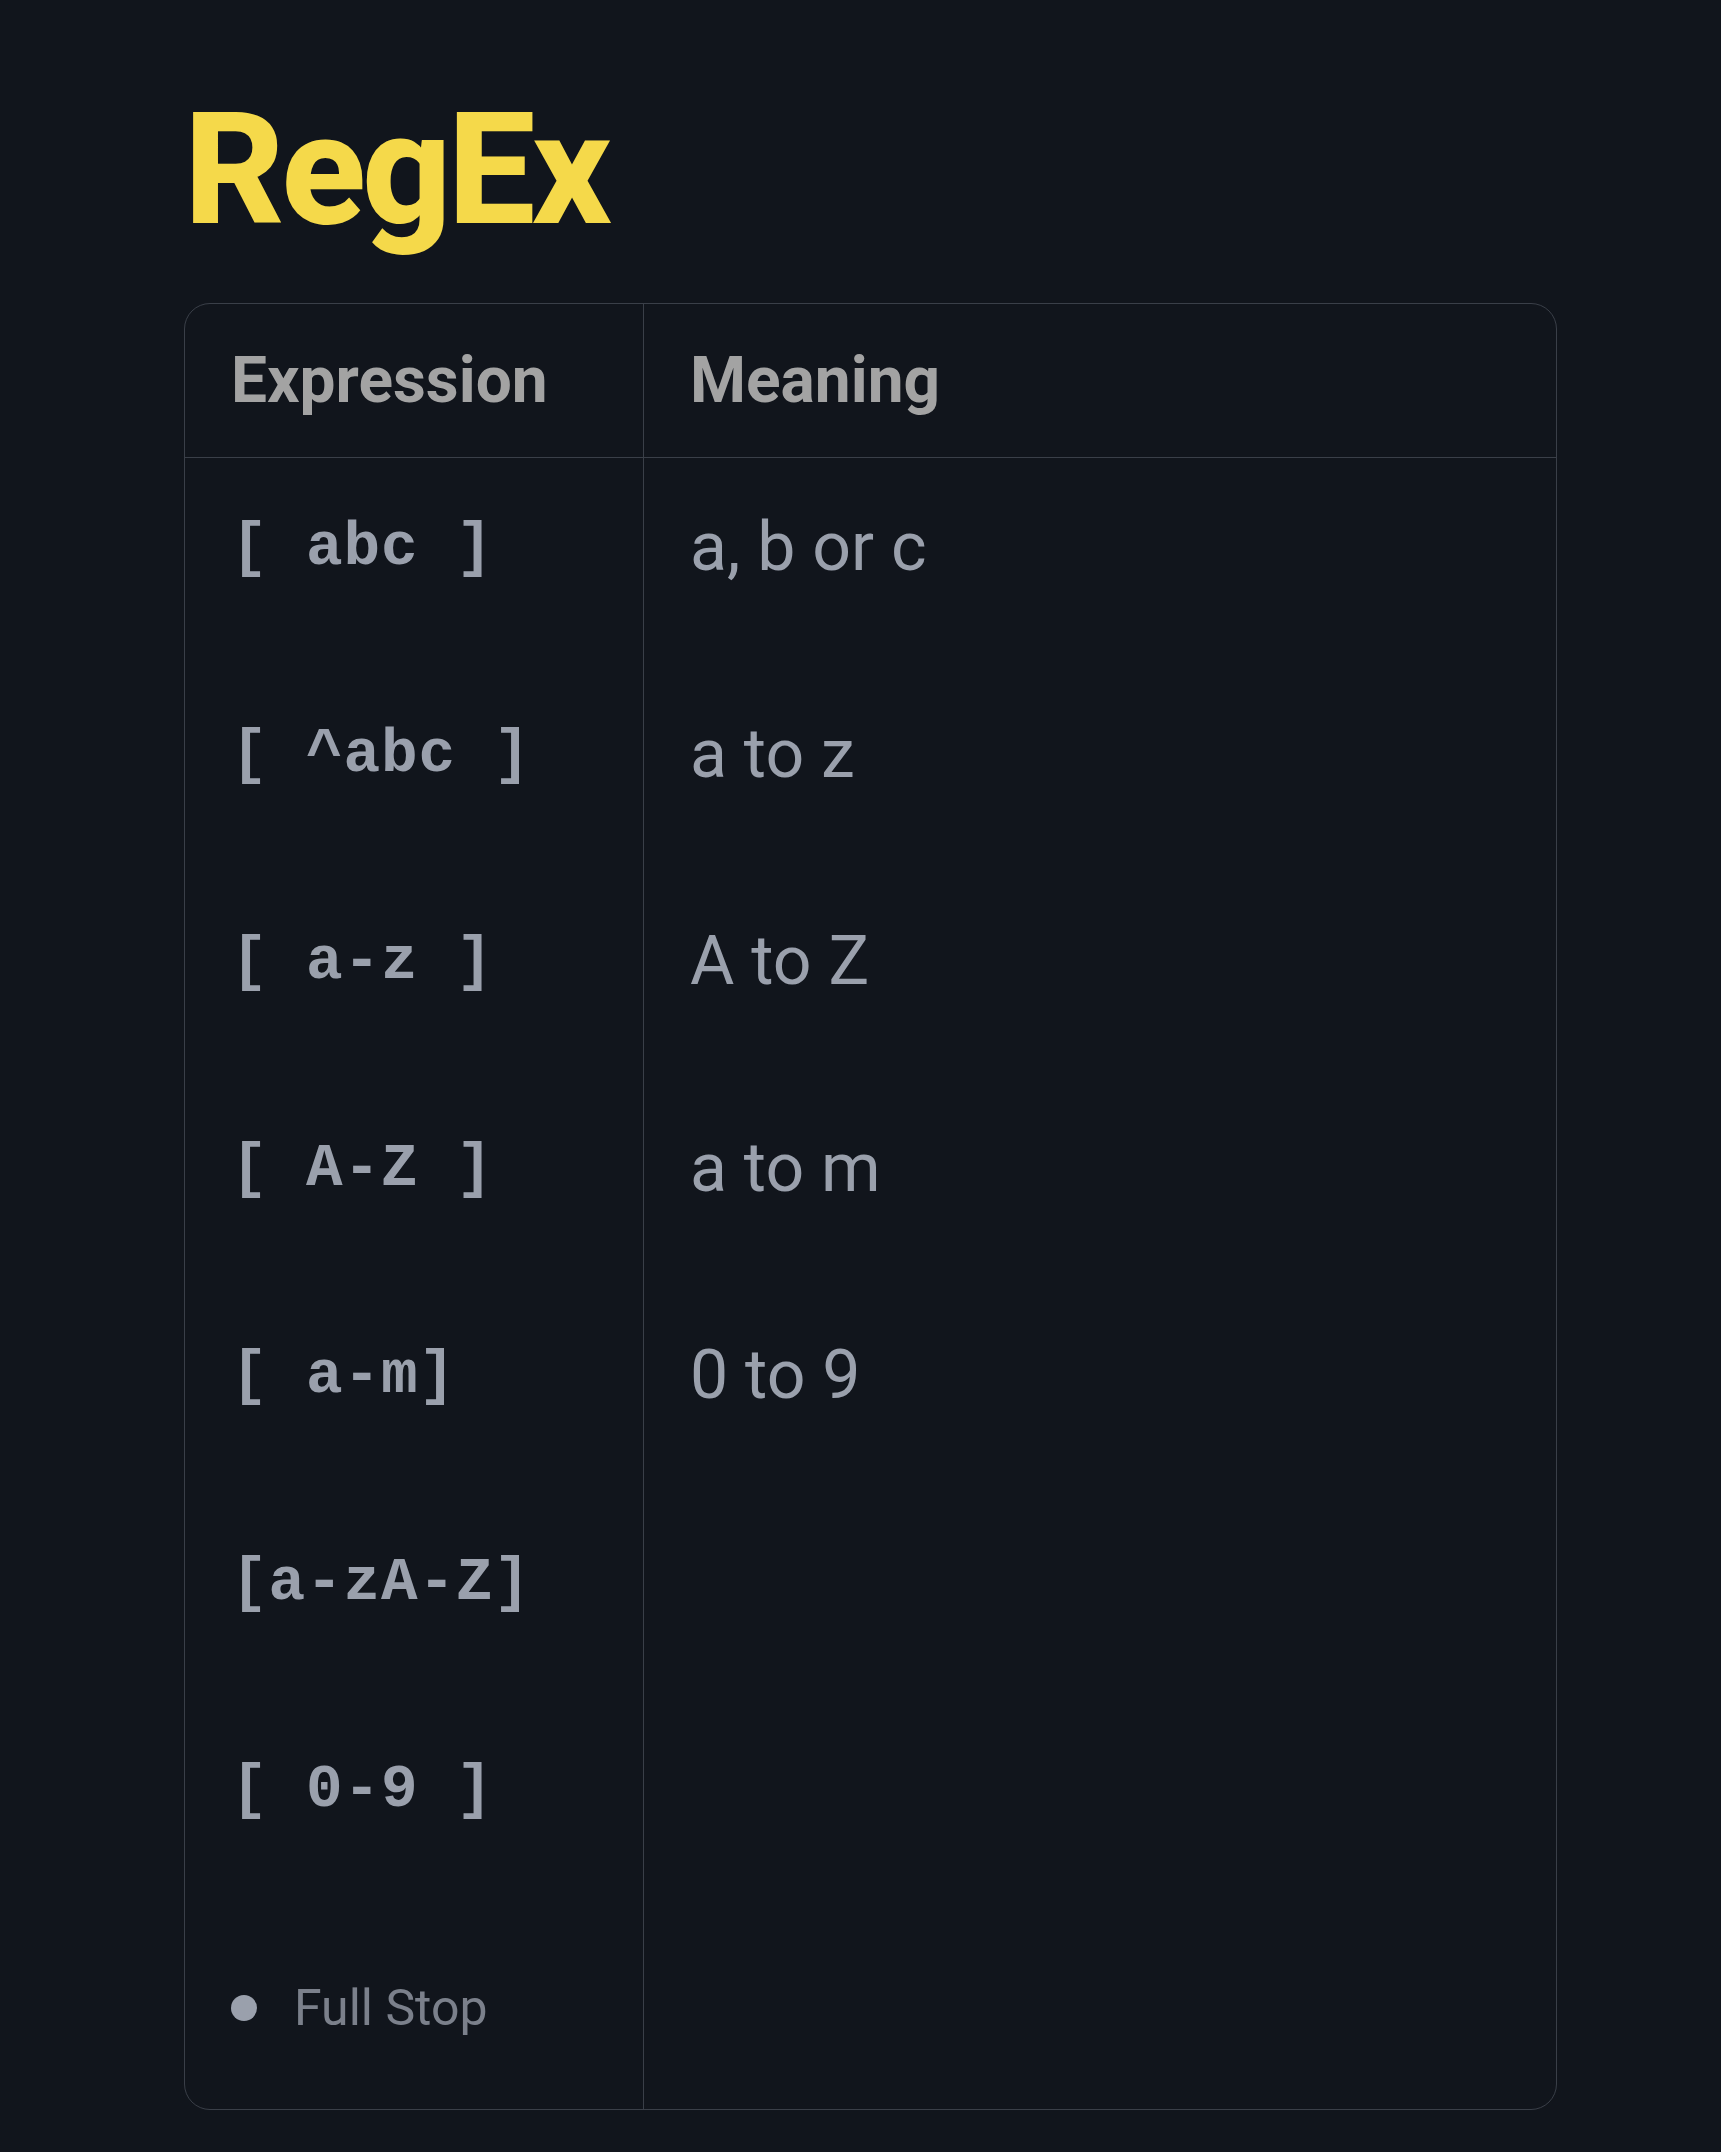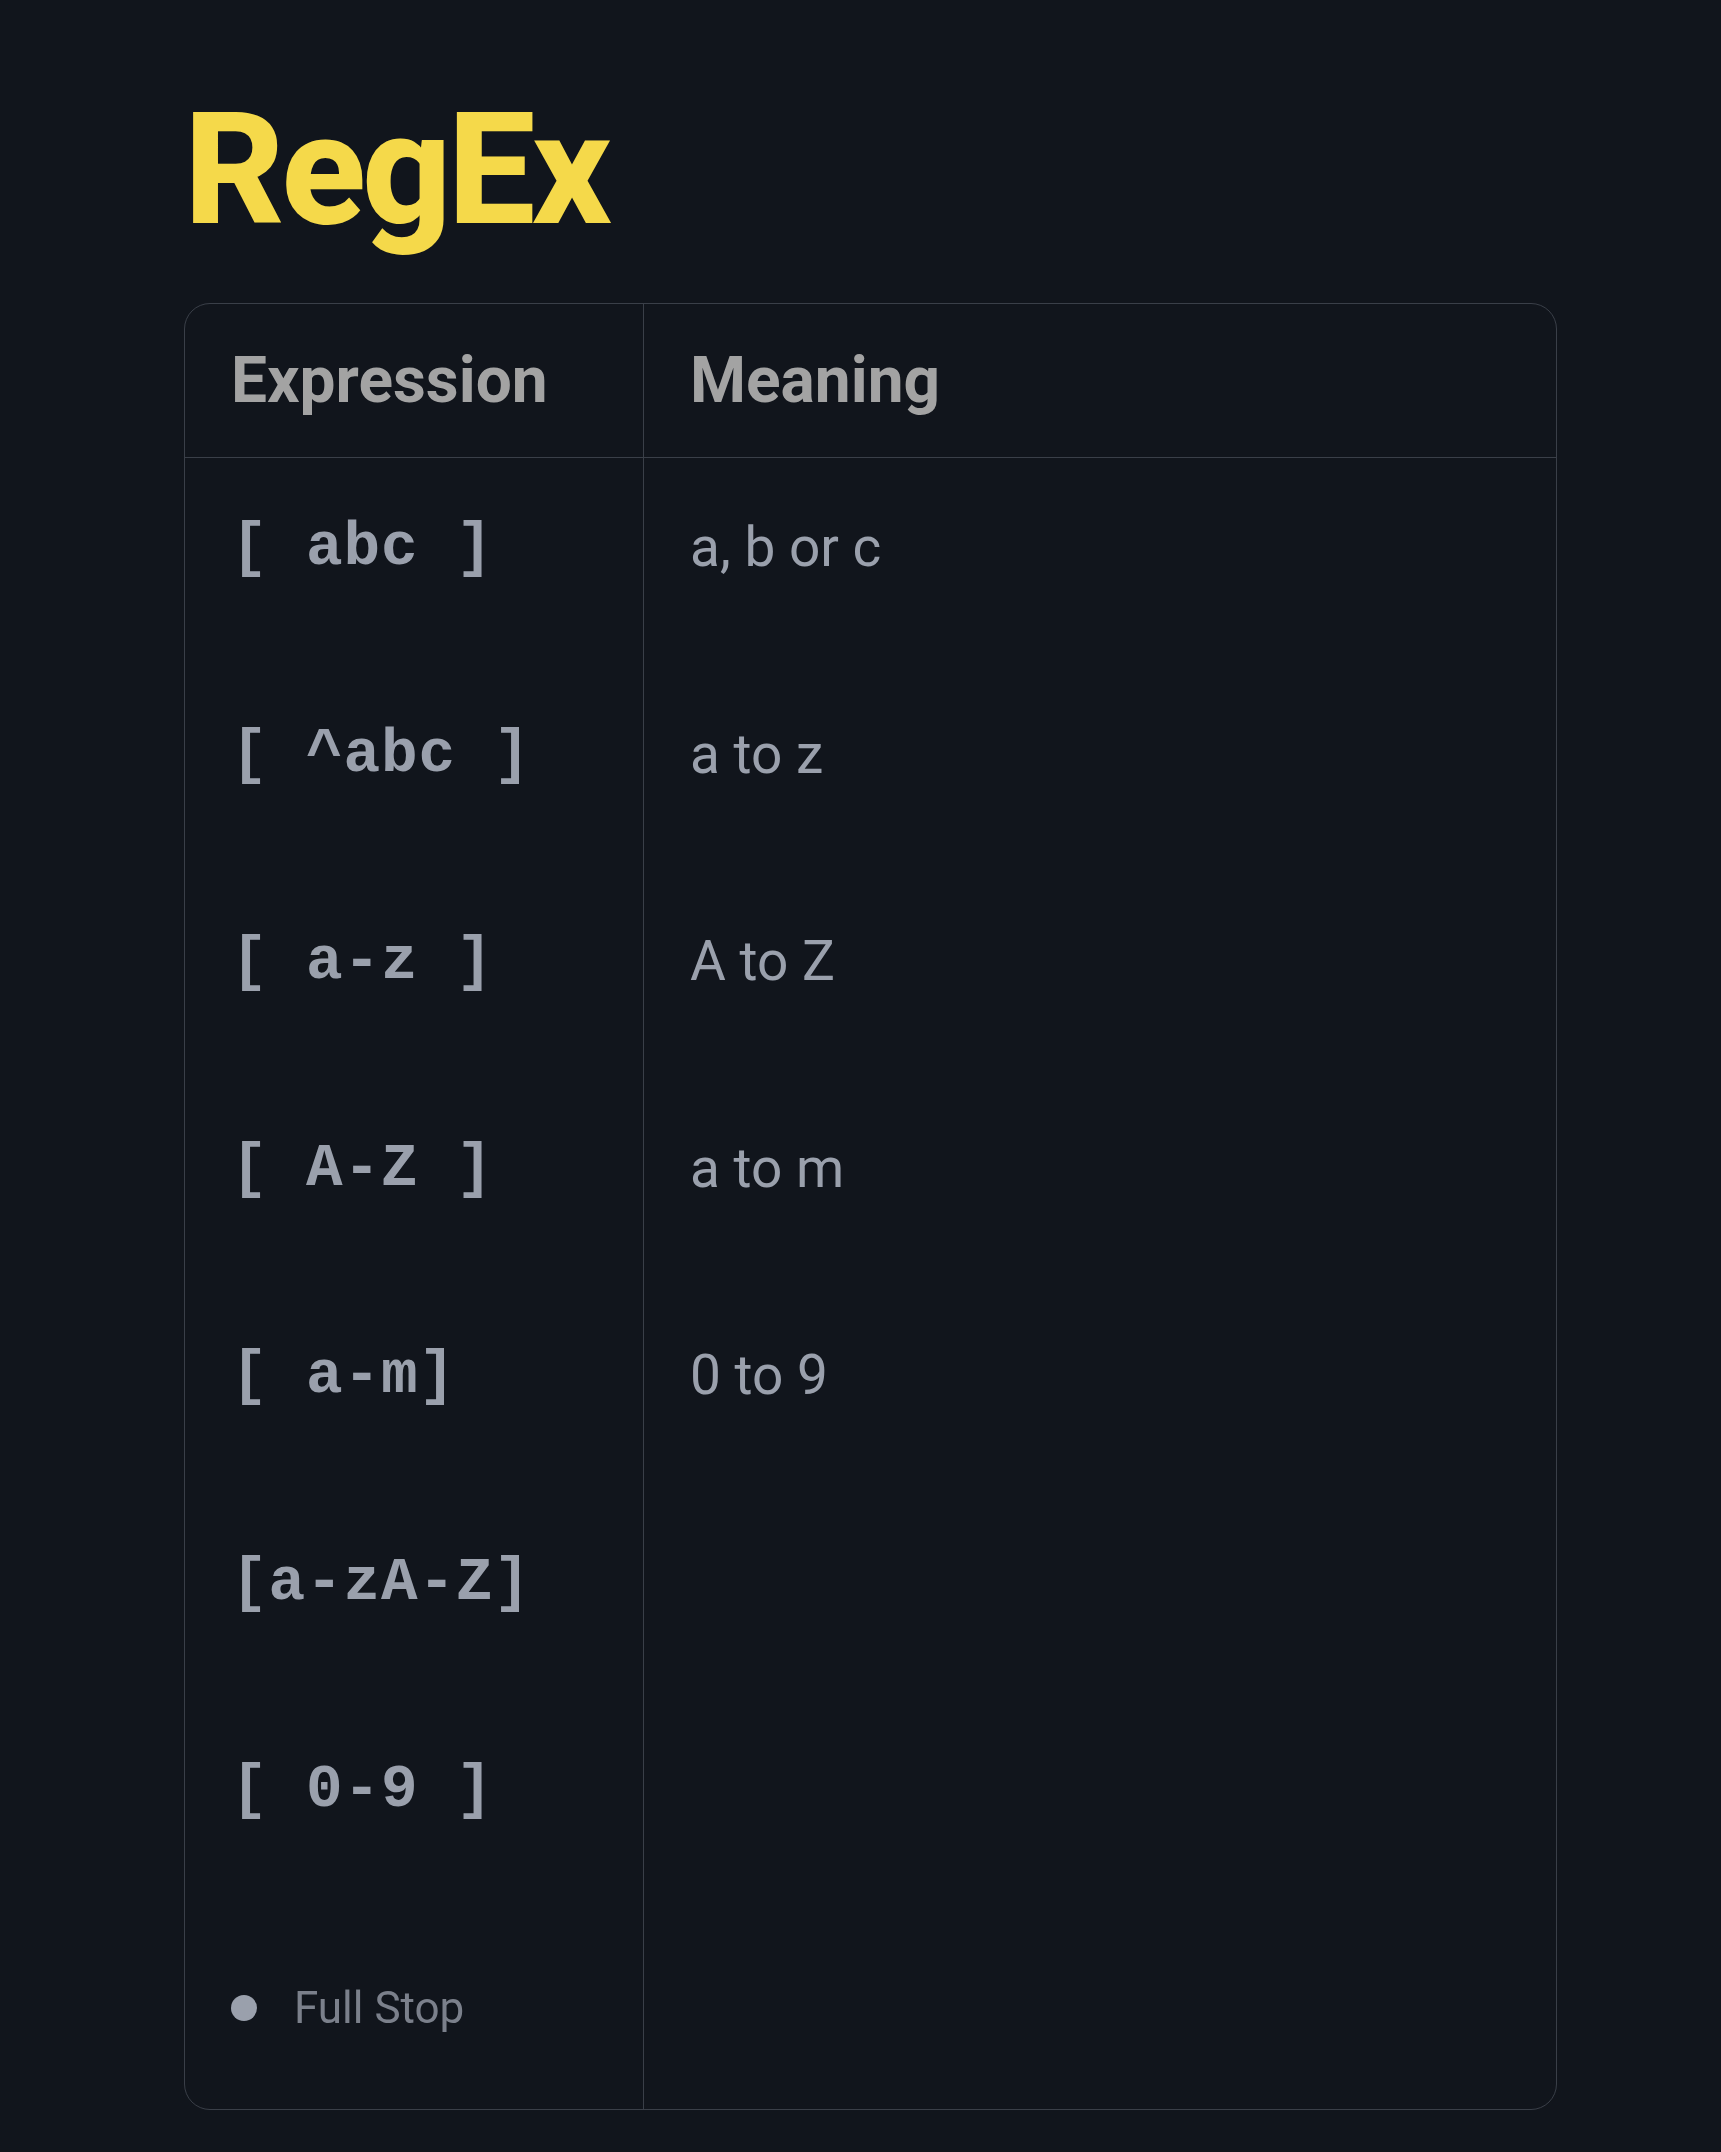--- a/index.html
+++ b/index.html
@@ -72,39 +72,39 @@
   }
   .expr {
     font-family: "Courier New", Consolas, monospace;
     font-size: 61px;
     font-weight: 800;
     color: #9aa0ac;
     letter-spacing: 0.9px;
     white-space: nowrap;
   }
   .meaning {
-    font-size: 55px;
+    font-size: 68px;
     font-weight: 400;
     color: #9aa0ac;
     line-height: 1.15;
   }
   .dot-wrap {
     display: flex;
     align-items: center;
     gap: 37px;
   }
   .dot {
     width: 26px;
     height: 26px;
     border-radius: 50%;
     background: #9aa0ac;
     display: inline-block;
   }
   .dot-label {
-    font-size: 44px;
+    font-size: 50px;
     font-weight: 400;
     color: #7b808b;
   }
 </style>
 </head>
 <body>
 
 <div class="page">
 
   <h1 class="title">RegEx</h1>

